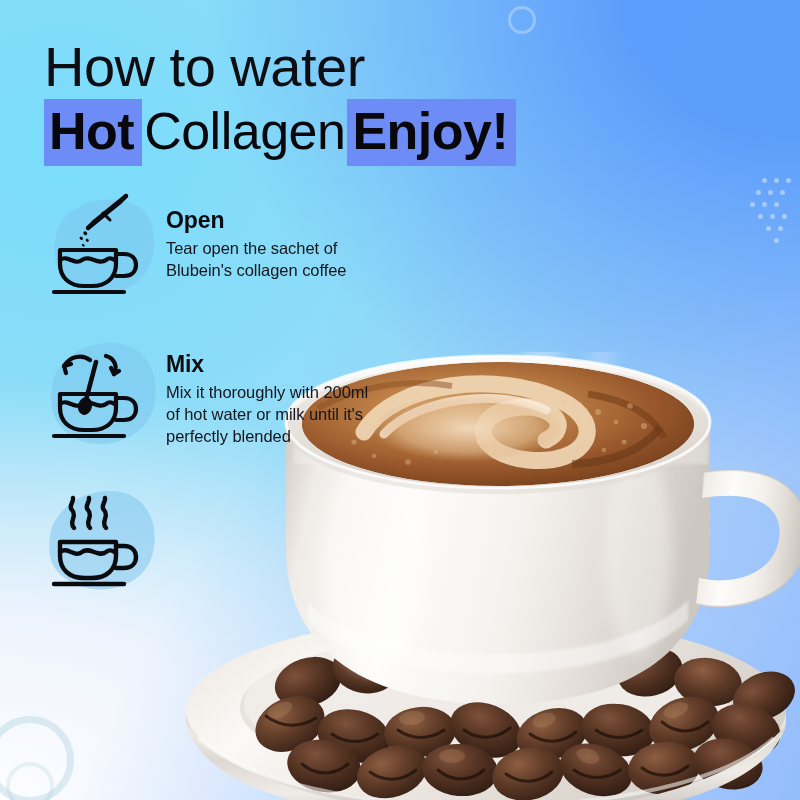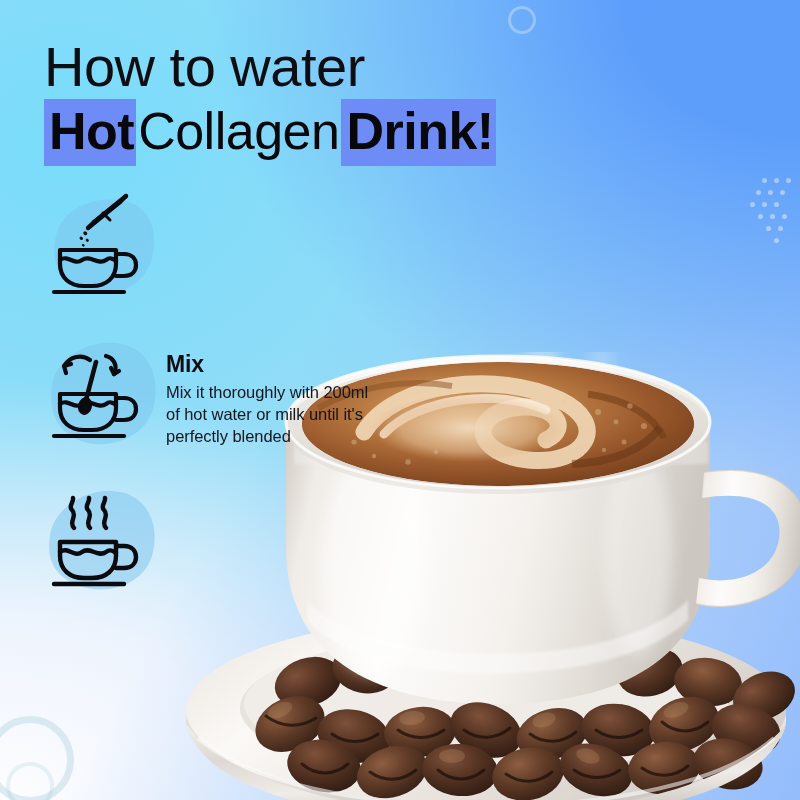--- a/index.html
+++ b/index.html
@@ -100,21 +100,21 @@
     margin-top: 4px;
     font-size: 52px;
     line-height: 58px;
     letter-spacing: -0.5px;
     white-space: nowrap;
     color: #07070c;
   }
   .headline .l2 .hl {
     font-weight: 700;
     background: #6d8cf5;
-    padding: 3px 2px 6px 5px;
+    padding: 3px 8px 6px 5px;
     box-decoration-break: clone;
     -webkit-box-decoration-break: clone;
   }
   .headline .l2 .plain {
     font-weight: 400;
     padding: 0 2px;
   }
 
   
   .steps {
@@ -369,21 +369,21 @@
 
       <path d="M18 372 C 60 428, 180 462, 318 462 C 456 462, 576 428, 618 372
                C 600 440, 470 470, 318 470 C 166 470, 36 440, 18 372 Z" fill="url(#saucerG)"></path>
       <path d="M30 386 C 80 430, 190 454, 318 454 C 446 454, 556 430, 606 386" fill="none" stroke="#ffffff" stroke-width="4" opacity=".55"></path>
     </svg>
   </div>
 
   <div class="headline">
     <div class="l1">How to water</div>
     <div class="l2">
-      <span class="hl">Hot</span><span class="plain">Collagen</span><span class="hl">Drink!</span>
+      <span class="hl">Hot</span><span class="plain">Collagen</span><span class="hl">Enjoy!</span>
     </div>
   </div>
 
   <div class="steps">
 
     <div class="step step-open">
       <div class="blob">
         <svg viewBox="0 0 122 112">
           <path class="shape" d="M16 44 C 22 14, 60 2, 88 10 C 112 17, 118 42, 112 66
                                  C 105 94, 74 108, 48 100 C 22 92, 9 72, 16 44 Z"></path>
@@ -399,20 +399,25 @@
             <path d="M41 46 L 41.5 46.5" stroke-width="3"></path>
             <path d="M47 48 L 47.5 48.5" stroke-width="2.6"></path>
             <path d="M43 53 L 43.5 53.5" stroke-width="2.4"></path>
 
             <path d="M20 58 L 76 58 L 76 72 C 76 86, 66 94, 52 94 L 44 94 C 30 94, 20 86, 20 72 Z"></path>
             <path d="M76 62 L 84 62 C 92 62, 96 67, 96 73 C 96 79, 92 84, 84 84 L 76 84"></path>
             <path d="M20 68 C 28 62, 34 74, 42 68 C 50 62, 58 74, 66 68 C 71 64, 74 68, 76 69"></path>
             <path d="M14 100 L 84 100"></path>
           </g>
         </svg>
+      </div>
+      <div class="step-text">
+        <div class="step-title">Open</div>
+        <div class="step-body">Tear open the sachet of
+Blubein's collagen coffee</div>
       </div>
     </div>
 
     <div class="step step-mix">
       <div class="blob">
         <svg viewBox="0 0 122 112">
           <path class="shape" d="M12 48 C 16 18, 52 0, 82 6 C 110 12, 120 40, 114 68
                                  C 107 98, 72 112, 44 104 C 18 96, 8 74, 12 48 Z"></path>
           <g stroke="#0a0a0f" stroke-width="4.2" fill="none" stroke-linecap="round" stroke-linejoin="round">
 

